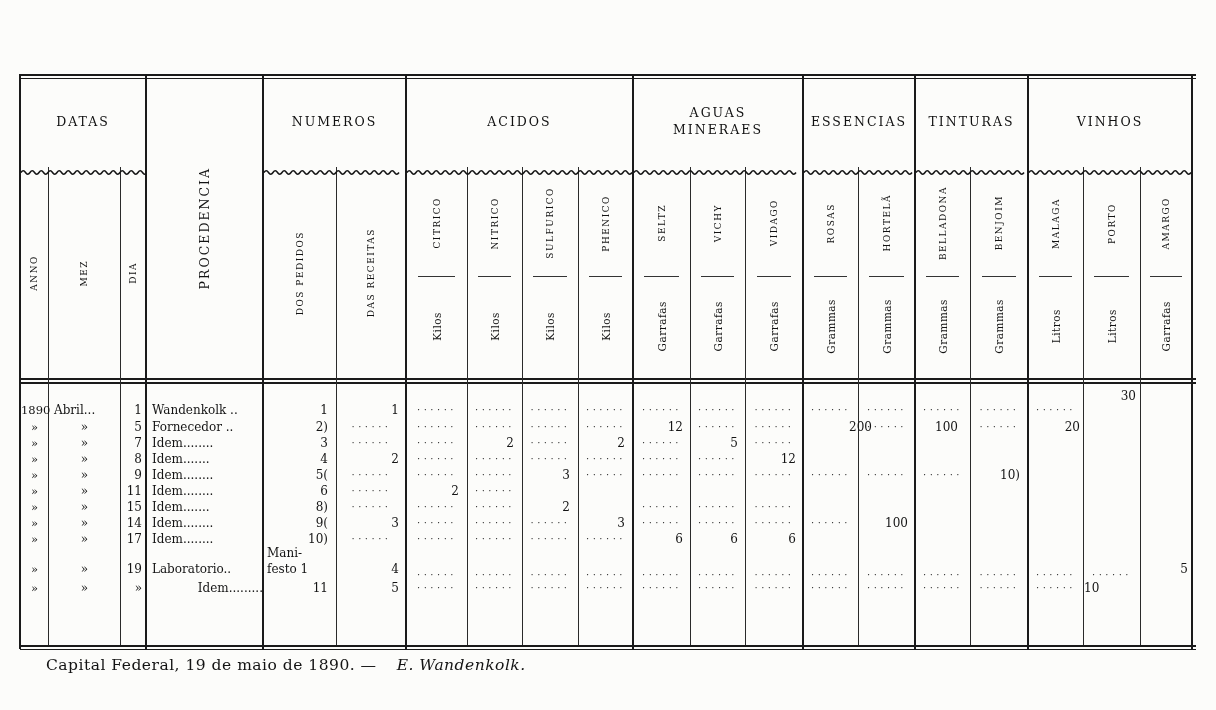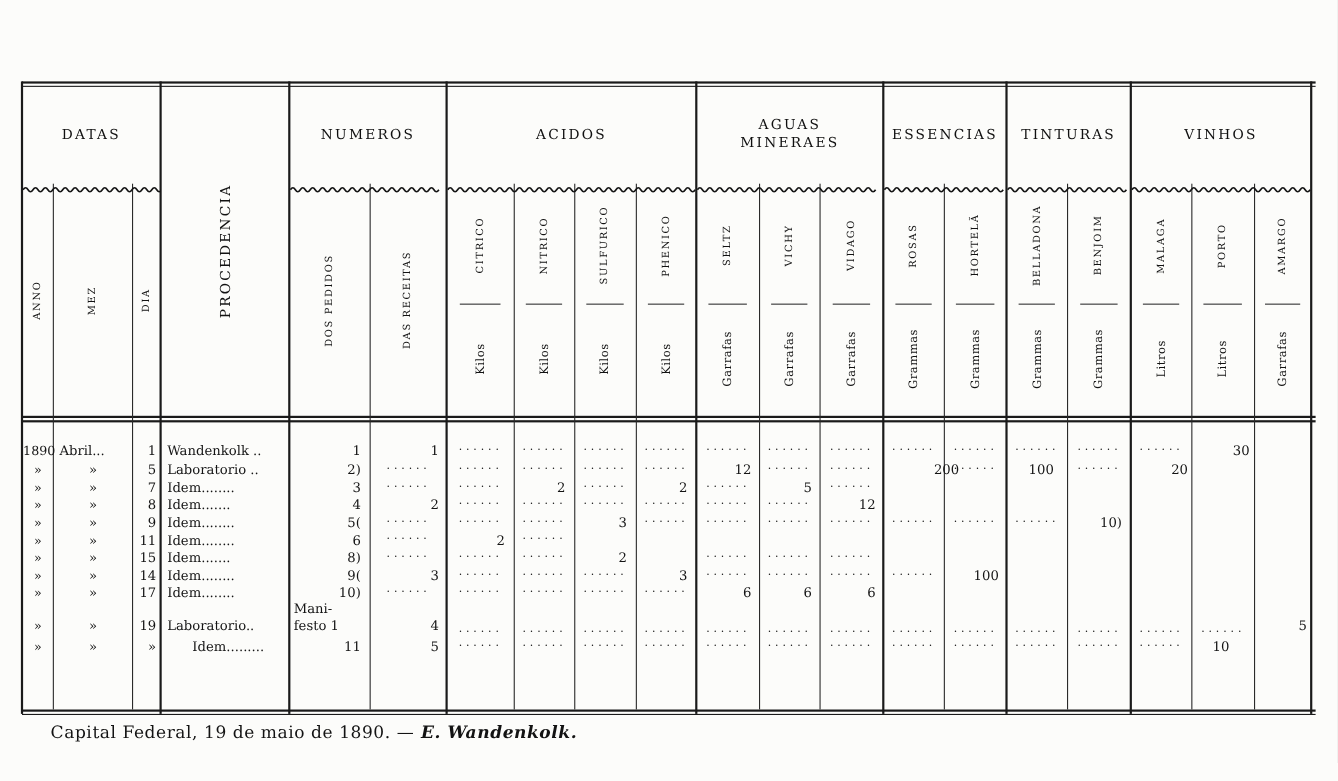--- a/index.html
+++ b/index.html
@@ -30,21 +30,21 @@
   .cell{
     position:absolute; height:16px; line-height:16px; font-size:12px;
     white-space:nowrap; color:#141414;
   }
   .cell.dots{
     text-align:center; font-size:10px; letter-spacing:3.5px; overflow:hidden; color:#1c1c1c;
   }
   .cell.two{height:34px; line-height:16px; white-space:pre-line;}
   .dash{position:absolute; height:1px; background:#333;}
   .caption{position:absolute; top:656px; left:46px; font-size:15.5px; letter-spacing:0.5px; color:#131313;}
-  .caption .sig{font-style:italic; font-weight:700; margin-left:6px;}
+  .caption .sig{font-style:italic; font-weight:400; margin-left:20px;}
 </style>
 </head>
 <body>
 
 <div class="page">
   <div id="table-root">
       <div class="hline" style="left: 20px; top: 74px; width: 1176px; height: 2px;"></div>
       <div class="hline" style="left: 20px; top: 78px; width: 1176px; height: 1px;"></div>
       <div class="hline" style="left: 20px; top: 378px; width: 1176px; height: 2px;"></div>
       <div class="hline" style="left: 20px; top: 382px; width: 1176px; height: 2px;"></div>
@@ -227,25 +227,25 @@
       <div class="cell dots" style="left: 523px; top: 402px; width: 55px;">······</div>
       <div class="cell dots" style="left: 579px; top: 402px; width: 54px;">······</div>
       <div class="cell dots" style="left: 634px; top: 402px; width: 56px;">······</div>
       <div class="cell dots" style="left: 691px; top: 402px; width: 54px;">······</div>
       <div class="cell dots" style="left: 746px; top: 402px; width: 57px;">······</div>
       <div class="cell dots" style="left: 804px; top: 402px; width: 54px;">······</div>
       <div class="cell dots" style="left: 859px; top: 402px; width: 56px;">······</div>
       <div class="cell dots" style="left: 916px; top: 402px; width: 54px;">······</div>
       <div class="cell dots" style="left: 971px; top: 402px; width: 57px;">······</div>
       <div class="cell dots" style="left: 1029px; top: 402px; width: 54px;">······</div>
-      <div class="cell" style="left: 1084px; top: 402px; width: 52px; text-align: right; padding-right: 4px;">30</div>
+      <div class="cell" style="left: 1084px; top: 388px; width: 52px; text-align: right; padding-right: 4px;">30</div>
       <div class="cell" style="left: 21px; top: 419px; width: 27px; text-align: center; font-size: 11.5px;">»</div>
       <div class="cell" style="left: 49px; top: 419px; width: 71px; text-align: center;">»</div>
       <div class="cell" style="left: 121px; top: 419px; width: 21px; text-align: right; padding-right: 4px;">5</div>
-      <div class="cell" style="left: 147px; top: 419px; width: 111px; text-align: left; padding-left: 5px;">Laboratorio ..</div>
+      <div class="cell" style="left: 147px; top: 419px; width: 111px; text-align: left; padding-left: 5px;">Fornecedor ..</div>
       <div class="cell" style="left: 264px; top: 419px; width: 64px; text-align: right; padding-right: 8px;">2)</div>
       <div class="cell dots" style="left: 337px; top: 419px; width: 69px;">······</div>
       <div class="cell dots" style="left: 407px; top: 419px; width: 60px;">······</div>
       <div class="cell dots" style="left: 468px; top: 419px; width: 54px;">······</div>
       <div class="cell dots" style="left: 523px; top: 419px; width: 55px;">······</div>
       <div class="cell dots" style="left: 579px; top: 419px; width: 54px;">······</div>
       <div class="cell" style="left: 634px; top: 419px; width: 49px; text-align: right; padding-right: 7px;">12</div>
       <div class="cell dots" style="left: 691px; top: 419px; width: 54px;">······</div>
       <div class="cell dots" style="left: 746px; top: 419px; width: 57px;">······</div>
       <div class="cell" style="left: 836px; top: 419px; width: 49px; text-align: center; padding-right: 5px;">200</div>
@@ -361,33 +361,33 @@
       <div class="cell dots" style="left: 804px; top: 567px; width: 54px;">······</div>
       <div class="cell dots" style="left: 859px; top: 567px; width: 56px;">······</div>
       <div class="cell dots" style="left: 916px; top: 567px; width: 54px;">······</div>
       <div class="cell dots" style="left: 971px; top: 567px; width: 57px;">······</div>
       <div class="cell dots" style="left: 1029px; top: 567px; width: 54px;">······</div>
       <div class="cell dots" style="left: 1084px; top: 567px; width: 56px;">······</div>
       <div class="cell" style="left: 1141px; top: 561px; width: 47px; text-align: right; padding-right: 4px;">5</div>
       <div class="cell" style="left: 21px; top: 580px; width: 27px; text-align: center; font-size: 11.5px;">»</div>
       <div class="cell" style="left: 49px; top: 580px; width: 71px; text-align: center;">»</div>
       <div class="cell" style="left: 121px; top: 580px; width: 21px; text-align: right; padding-right: 4px;">»</div>
-      <div class="cell" style="left: 147px; top: 580px; width: 111px; text-align: center; padding-left: 5px;">Idem.........</div>
+      <div class="cell" style="left: 147px; top: 580px; width: 111px; text-align: right; padding-left: 5px;">Idem.........</div>
       <div class="cell" style="left: 264px; top: 580px; width: 64px; text-align: right; padding-right: 8px;">11</div>
       <div class="cell" style="left: 337px; top: 580px; width: 62px; text-align: right; padding-right: 7px;">5</div>
       <div class="cell dots" style="left: 407px; top: 580px; width: 60px;">······</div>
       <div class="cell dots" style="left: 468px; top: 580px; width: 54px;">······</div>
       <div class="cell dots" style="left: 523px; top: 580px; width: 55px;">······</div>
       <div class="cell dots" style="left: 579px; top: 580px; width: 54px;">······</div>
       <div class="cell dots" style="left: 634px; top: 580px; width: 56px;">······</div>
       <div class="cell dots" style="left: 691px; top: 580px; width: 54px;">······</div>
       <div class="cell dots" style="left: 746px; top: 580px; width: 57px;">······</div>
       <div class="cell dots" style="left: 804px; top: 580px; width: 54px;">······</div>
       <div class="cell dots" style="left: 859px; top: 580px; width: 56px;">······</div>
       <div class="cell dots" style="left: 916px; top: 580px; width: 54px;">······</div>
       <div class="cell dots" style="left: 971px; top: 580px; width: 57px;">······</div>
       <div class="cell dots" style="left: 1029px; top: 580px; width: 54px;">······</div>
-      <div class="cell" style="left: 1084px; top: 580px; width: 52px; text-align: center; padding-right: 4px;">10</div>
+      <div class="cell" style="left: 1084px; top: 580px; width: 52px; text-align: left; padding-right: 4px;">10</div>
     </div>
   <div class="caption">
     <span>Capital Federal, 19 de maio de 1890. —</span><span class="sig">E. Wandenkolk.</span>
   </div>
 </div>
 
 </body></html>

